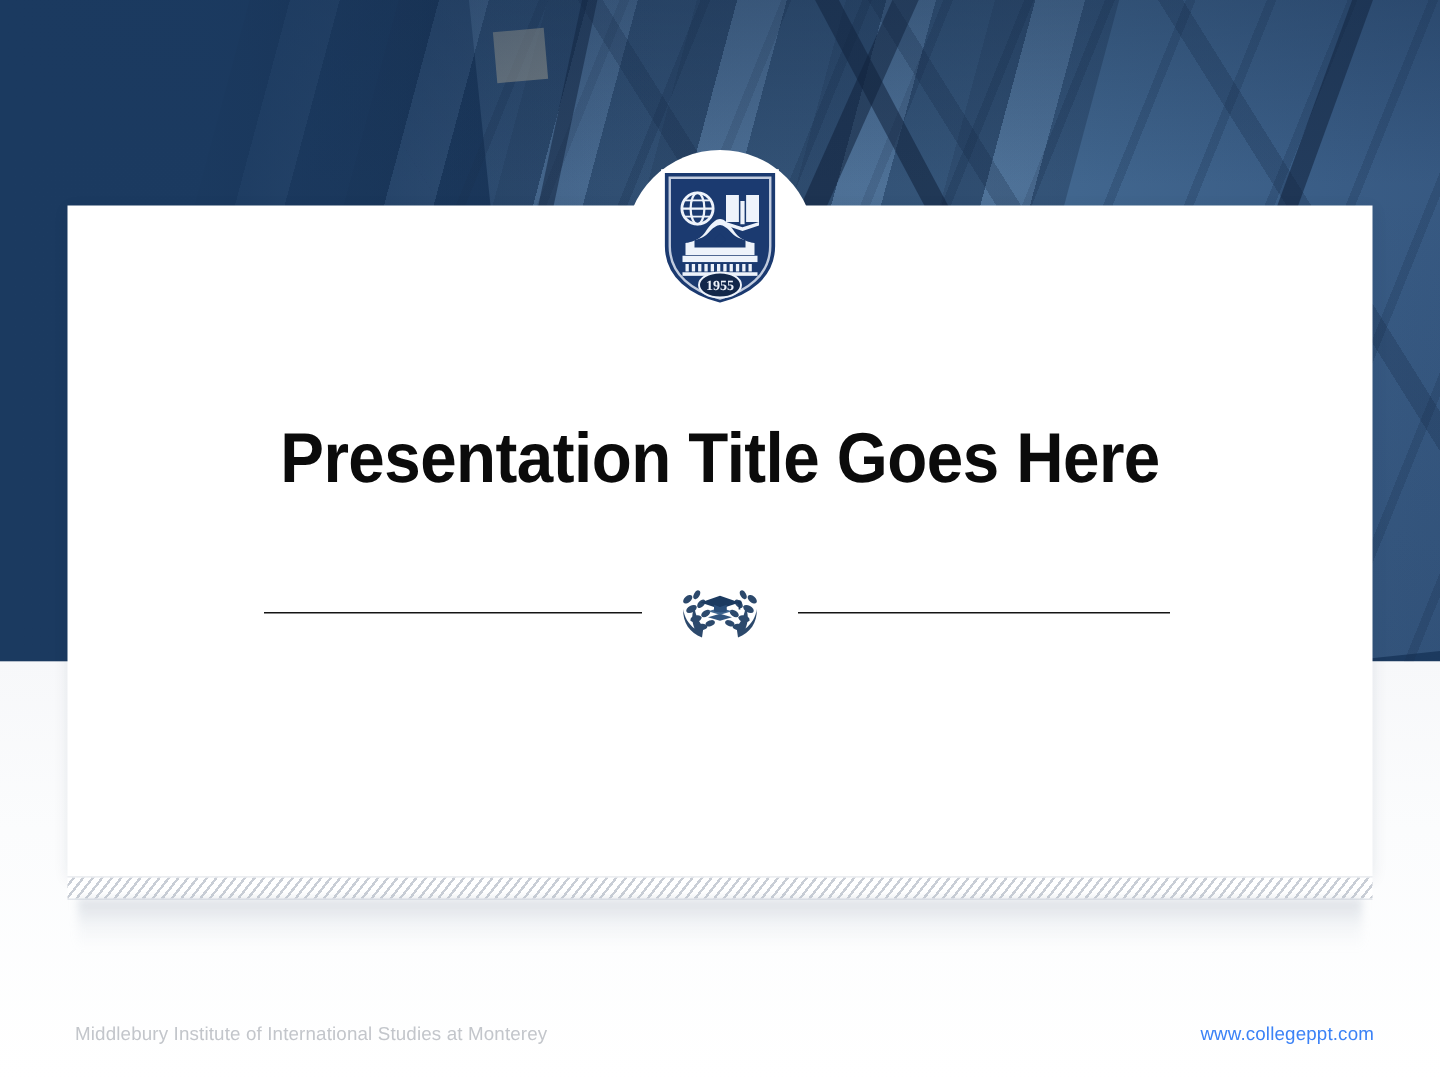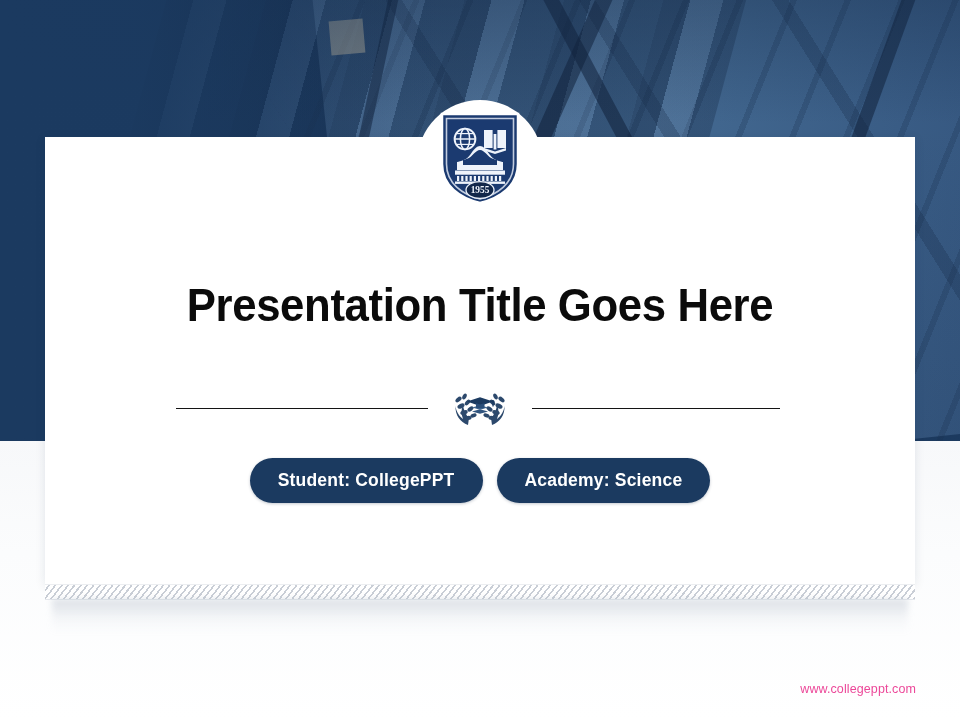--- a/index.html
+++ b/index.html
@@ -256,21 +256,21 @@
     left: 50px; top: 682px;
     font-size: 12.5px;
     color: #c3c6cb;
     letter-spacing: .1px;
     white-space: nowrap;
   }
   .footer-right {
     position: absolute;
     right: 44px; top: 682px;
     font-size: 12.5px;
-    color: #ec4899;
+    color: #3b82f6;
     letter-spacing: .1px;
     white-space: nowrap;
   }
 </style>
 </head>
 <body>
 
 <div class="slide">
 
   <div class="hero">
@@ -381,20 +381,17 @@
         <path d="M20 22.5 L28 20.2 L36 22.5 L28 24.8 Z" fill="#406791"></path>
 
         <path d="M28 12.2 L41 16.6 L28 21.0 L15 16.6 Z" fill="#1b3a60"></path>
         <path d="M32.5 18.2 L32.5 22.4 C32.5 23.6 24 23.6 24 22.4 L24 18.2 L28 19.6 Z" fill="#2a4e79"></path>
         <circle cx="41" cy="16.6" r="1.5" fill="#1b3a60"></circle>
         <path d="M41 16.6 L41 21.4" stroke="#1b3a60" stroke-width="1.2" fill="none"></path>
       </svg>
     </div>
   </div>
 
-  <div class="pills">
-    <div class="pill">Student: CollegePPT</div>
-    <div class="pill">Academy: Science</div>
-  </div>
-
+
+  <div class="footer-left">Middlebury Institute of International Studies at Monterey</div>
   <div class="footer-right">www.collegeppt.com</div>
 
 </div>
 
 </body></html>

